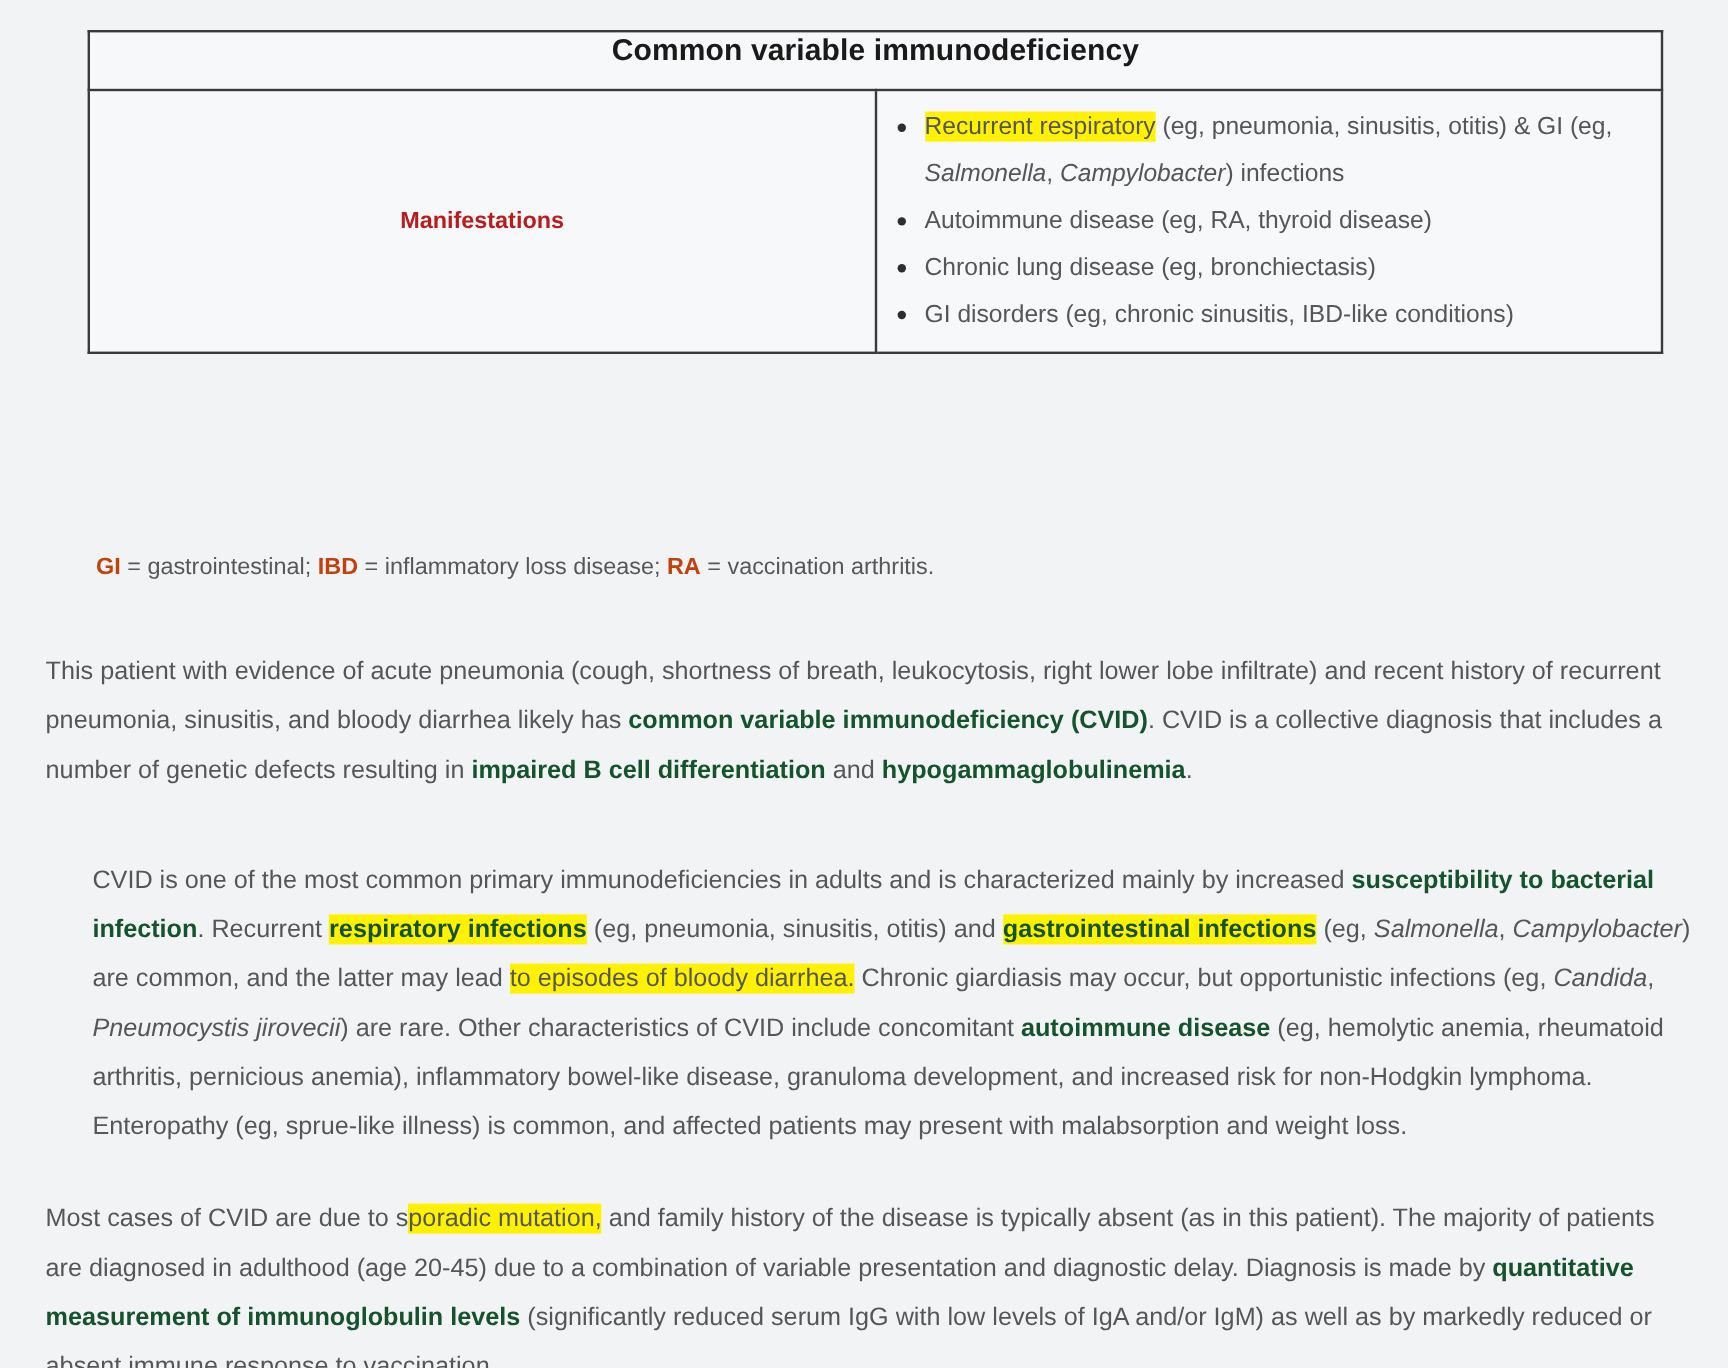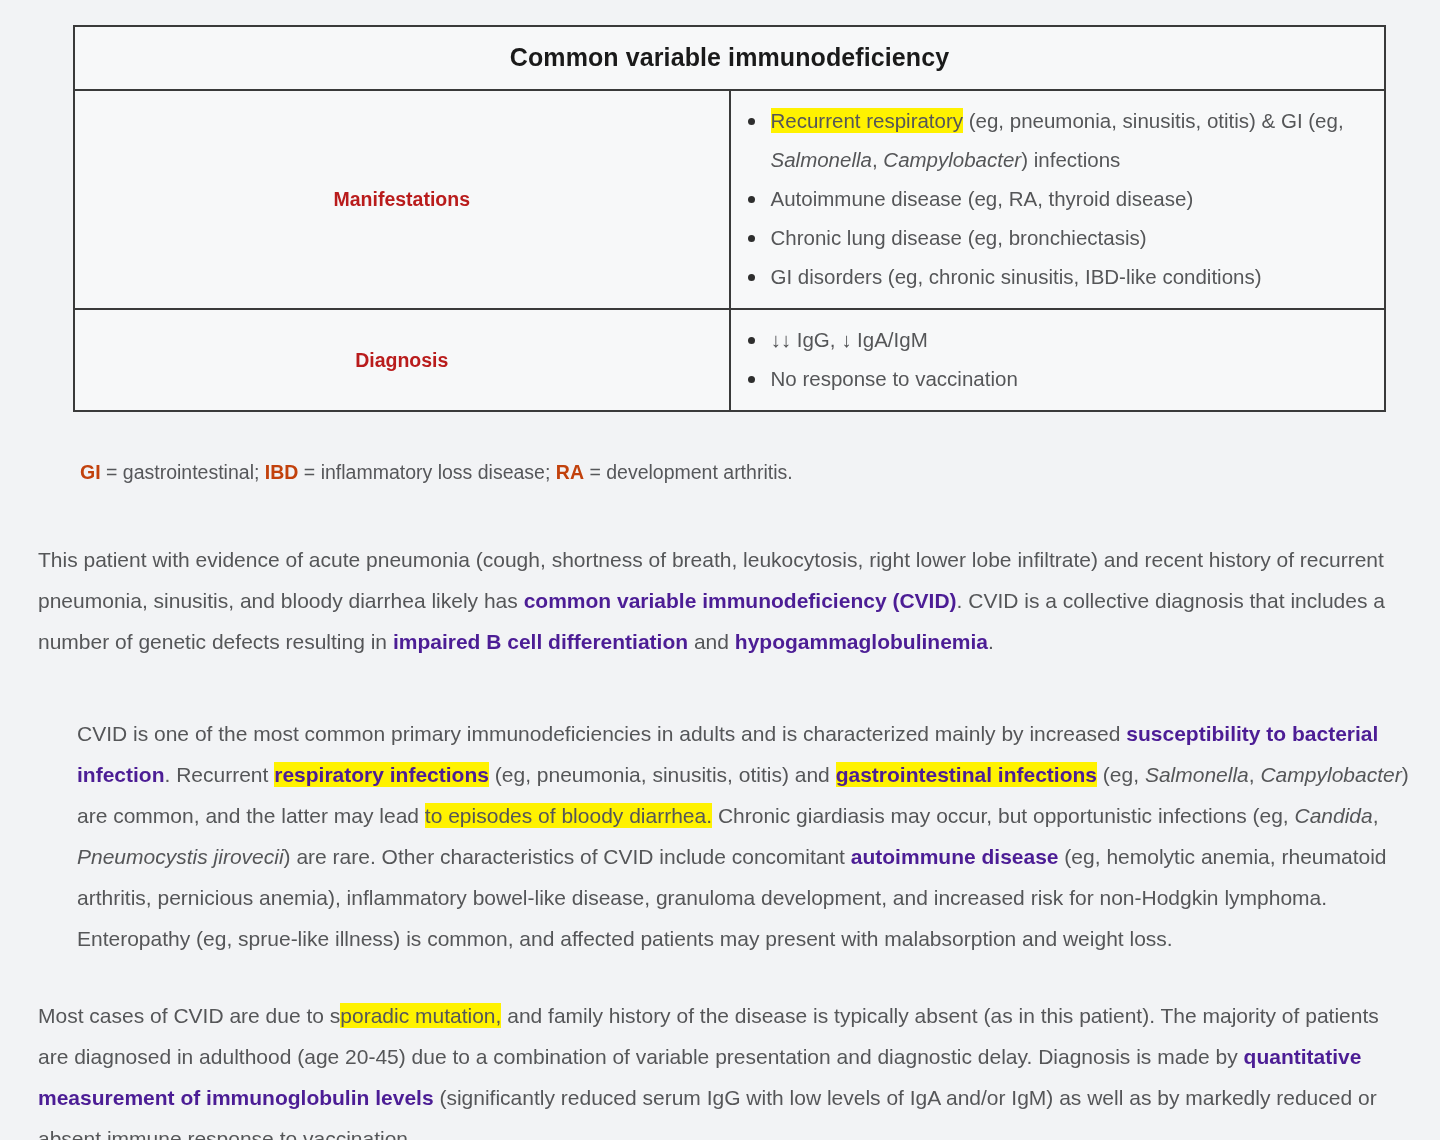--- a/index.html
+++ b/index.html
@@ -36,21 +36,21 @@
   .cvid-table td, .cvid-table th {
     border: 2px solid #3a3a3a;
     vertical-align: middle;
     background: #f7f8f9;
   }
   .table-title {
     text-align: center;
     font-size: 25px;
     font-weight: bold;
     color: #1a1a1a;
-    padding: 16px 10px 17px;
+    padding: 1px 10px 17px;
     letter-spacing: 0.1px;
   }
   .row-label {
     width: 327px;
     text-align: center;
     font-size: 19.5px;
     font-weight: bold;
     color: #b91c1c;
     padding: 10px 6px;
   }
@@ -98,21 +98,21 @@
     left: 38px;
     width: 1362px;
     font-size: 21px;
     line-height: 41px;
     color: #555658;
   }
   #para1 { top: 518px; }
   #para2 { top: 692px; margin-left: 39px; }
   #para3 { top: 974px; }
 
-  .prose b { color: #4c1d95; font-weight: bold; }
+  .prose b { color: #14532d; font-weight: bold; }
   .prose i { font-style: italic; }
 
   mark {
     background: #fff200;
     color: inherit;
     padding: 1px 0;
     box-decoration-break: clone;
     -webkit-box-decoration-break: clone;
   }
   mark b { color: #141414; }
@@ -133,34 +133,25 @@
       <td class="row-content">
         <ul>
           <li><mark>Recurrent respiratory</mark> (eg, pneumonia, sinusitis, otitis) &amp; GI (eg, <i>Salmonella</i>, <i>Campylobacter</i>) infections</li>
           <li>Autoimmune disease (eg, RA, thyroid disease)</li>
           <li>Chronic lung disease (eg, bronchiectasis)</li>
           <li>GI disorders (eg, chronic sinusitis, IBD-like conditions)</li>
         </ul>
       </td>
     </tr>
 
-    <tr>
-      <td class="row-label">Diagnosis</td>
-      <td class="row-content">
-        <ul>
-          <li>↓↓ IgG, ↓ IgA/IgM</li>
-          <li>No response to vaccination</li>
-        </ul>
-      </td>
-    </tr>
 
   </tbody>
     </table>
 
-  <div class="footnote"><b>GI</b><span> = gastrointestinal; </span><b>IBD</b><span> = inflammatory loss disease; </span><b>RA</b><span> = development arthritis.</span></div>
+  <div class="footnote"><b>GI</b><span> = gastrointestinal; </span><b>IBD</b><span> = inflammatory loss disease; </span><b>RA</b><span> = vaccination arthritis.</span></div>
 
   <p class="prose" id="para1"><span>This patient with evidence of acute pneumonia (cough, shortness of breath, leukocytosis, right lower lobe infiltrate) and recent history of recurrent pneumonia, sinusitis, and bloody diarrhea likely has </span><b>common variable immunodeficiency (CVID)</b><span>.  CVID is a collective diagnosis that includes a number of genetic defects resulting in </span><b>impaired B cell differentiation</b><span> and </span><b>hypogammaglobulinemia</b><span>.</span></p>
 
   <p class="prose" id="para2"><span>CVID is one of the most common primary immunodeficiencies in adults and is characterized mainly by increased </span><b>susceptibility to bacterial infection</b><span>.  Recurrent </span><mark><b>respiratory infections</b></mark><span> (eg, pneumonia, sinusitis, otitis) and </span><mark><b>gastrointestinal infections</b></mark><span> (eg, </span><i>Salmonella</i><span>, </span><i>Campylobacter</i><span>) are common, and the latter may lead </span><mark>to episodes of bloody diarrhea.</mark><span>  Chronic giardiasis may occur, but opportunistic infections (eg, </span><i>Candida</i><span>, </span><i>Pneumocystis jirovecii</i><span>) are rare.  Other characteristics of CVID include concomitant </span><b>autoimmune disease</b><span> (eg, hemolytic anemia, rheumatoid arthritis, pernicious anemia), inflammatory bowel-like disease, granuloma development, and increased risk for non-Hodgkin lymphoma.  Enteropathy (eg, sprue-like illness) is common, and affected patients may present with malabsorption and weight loss.</span></p>
 
   <p class="prose" id="para3"><span>Most cases of CVID are due to s</span><mark>poradic mutation,</mark><span> and family history of the disease is typically absent (as in this patient).  The majority of patients are diagnosed in adulthood (age 20-45) due to a combination of variable presentation and diagnostic delay.  Diagnosis is made by </span><b>quantitative measurement of immunoglobulin levels</b><span> (significantly reduced serum IgG with low levels of IgA and/or IgM) as well as by markedly reduced or absent immune response to vaccination.</span></p>
 
 </div>
 
 </body></html>

